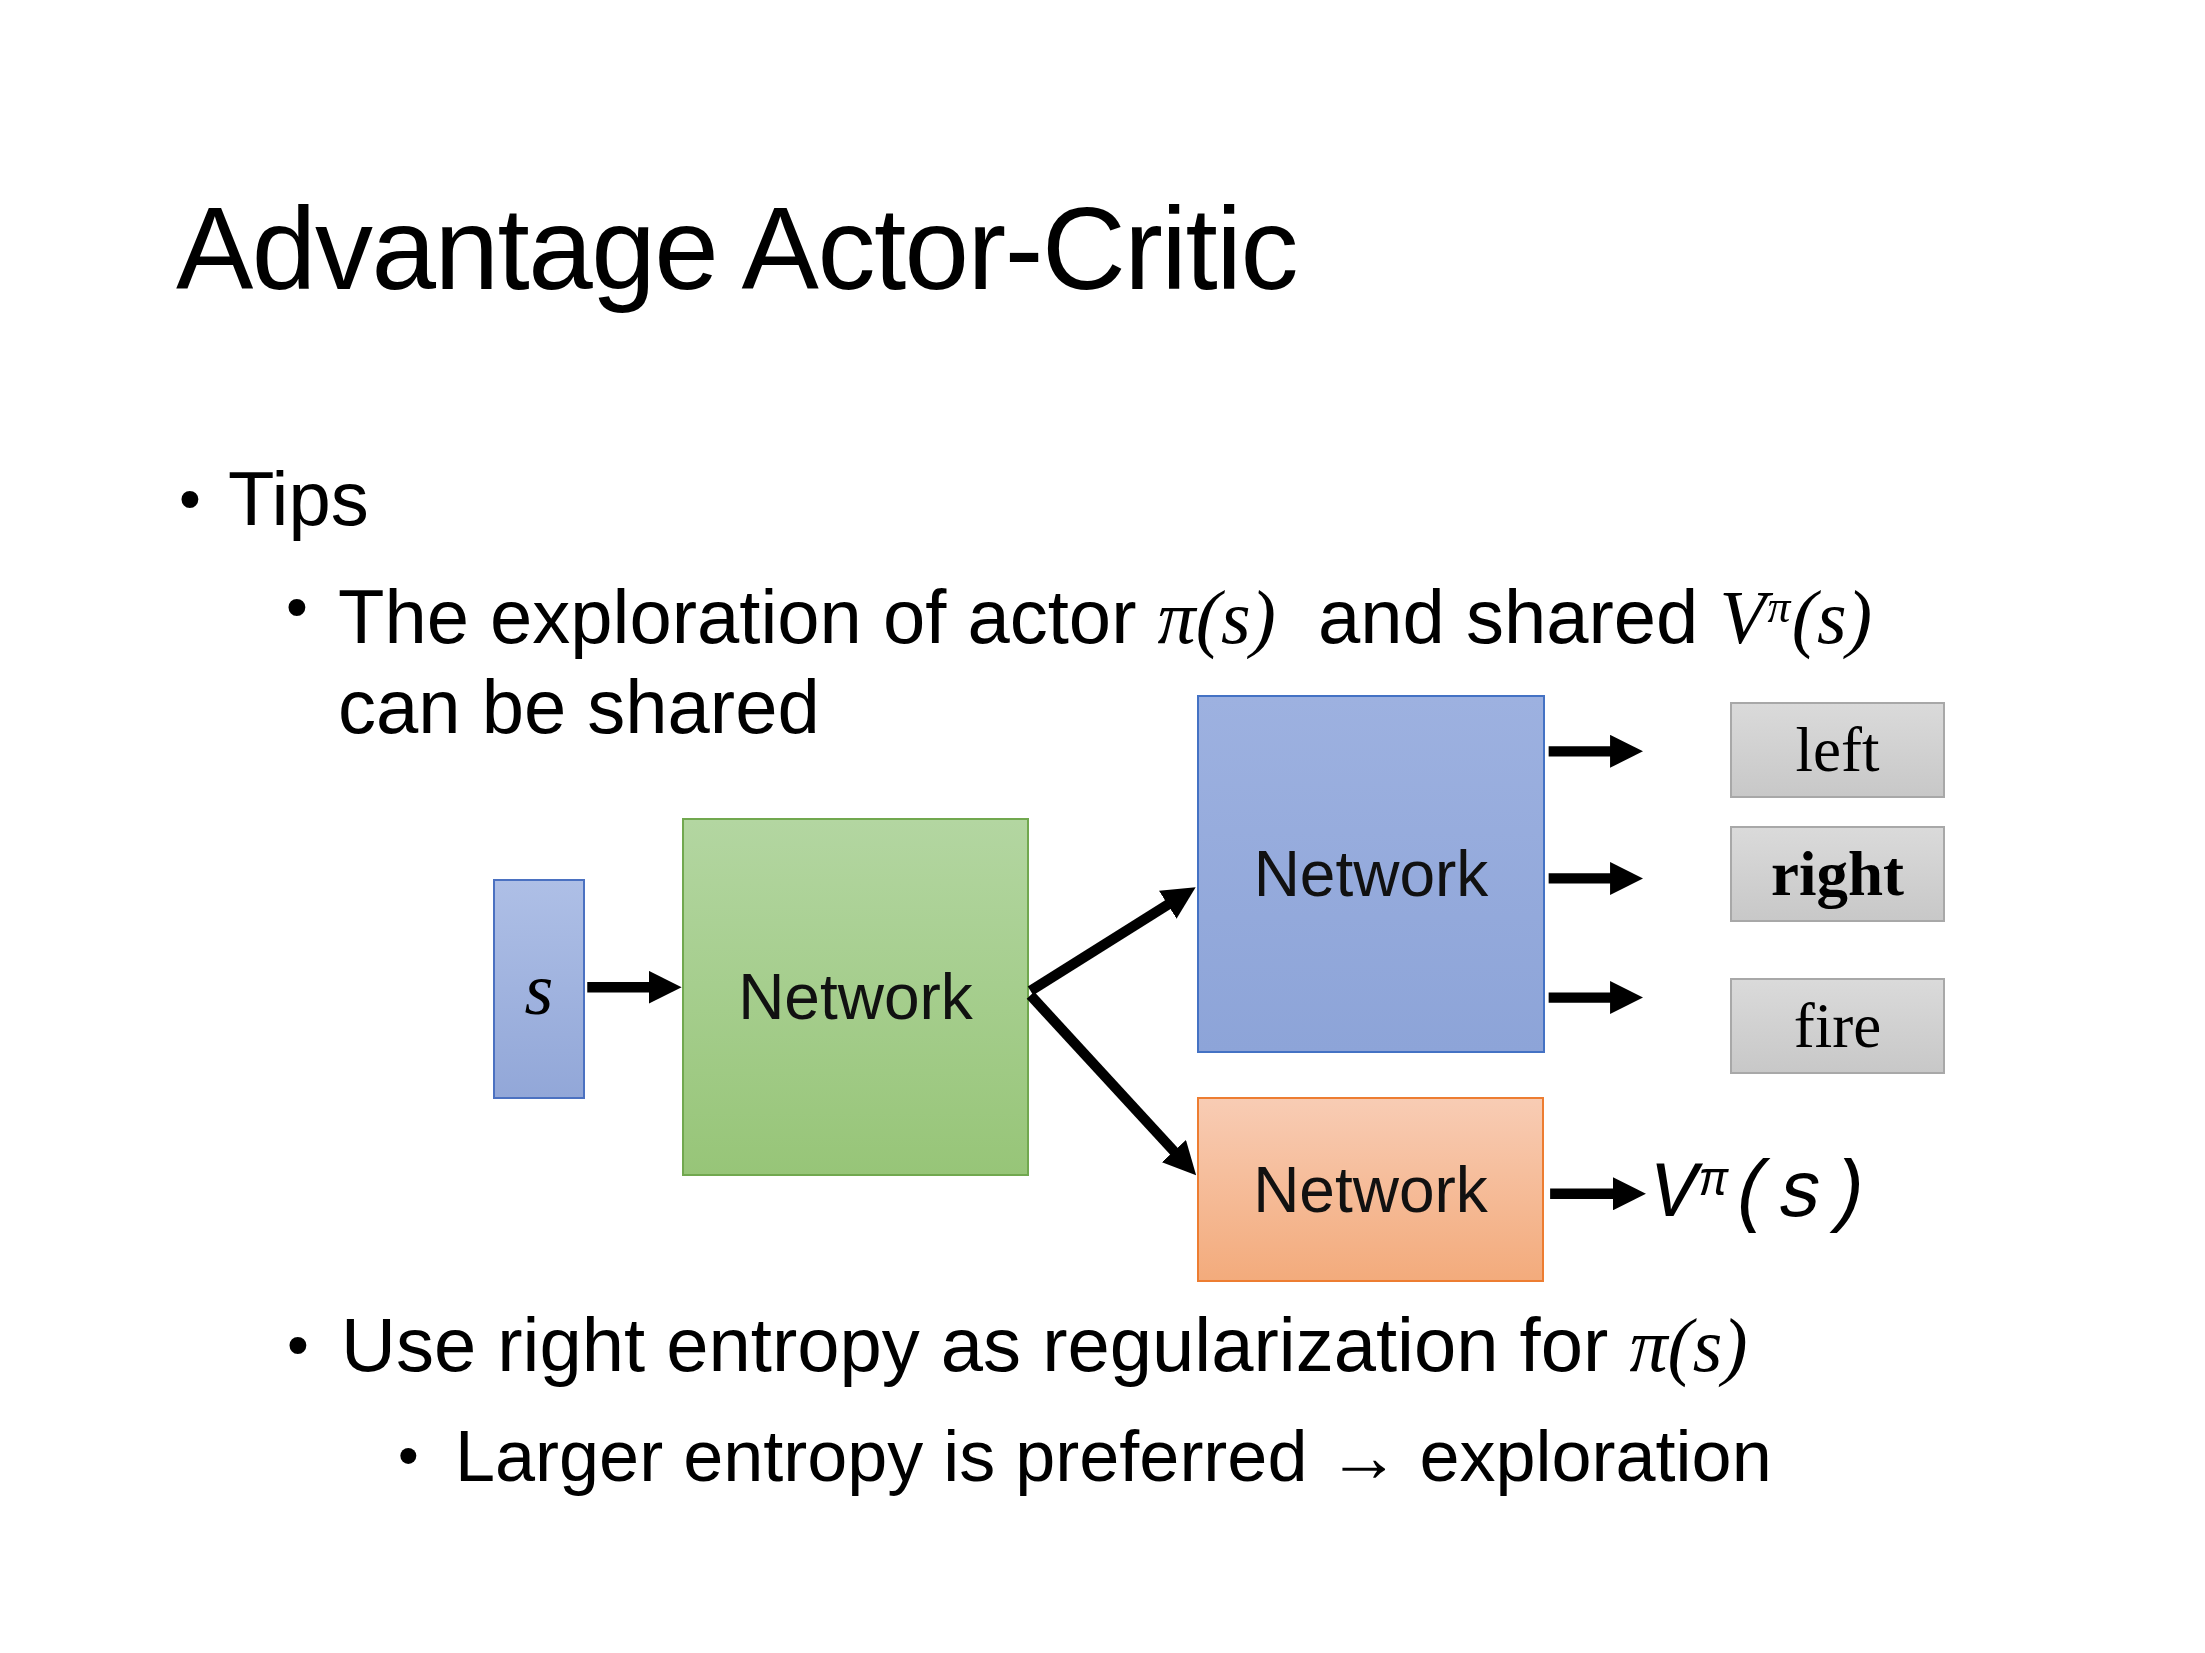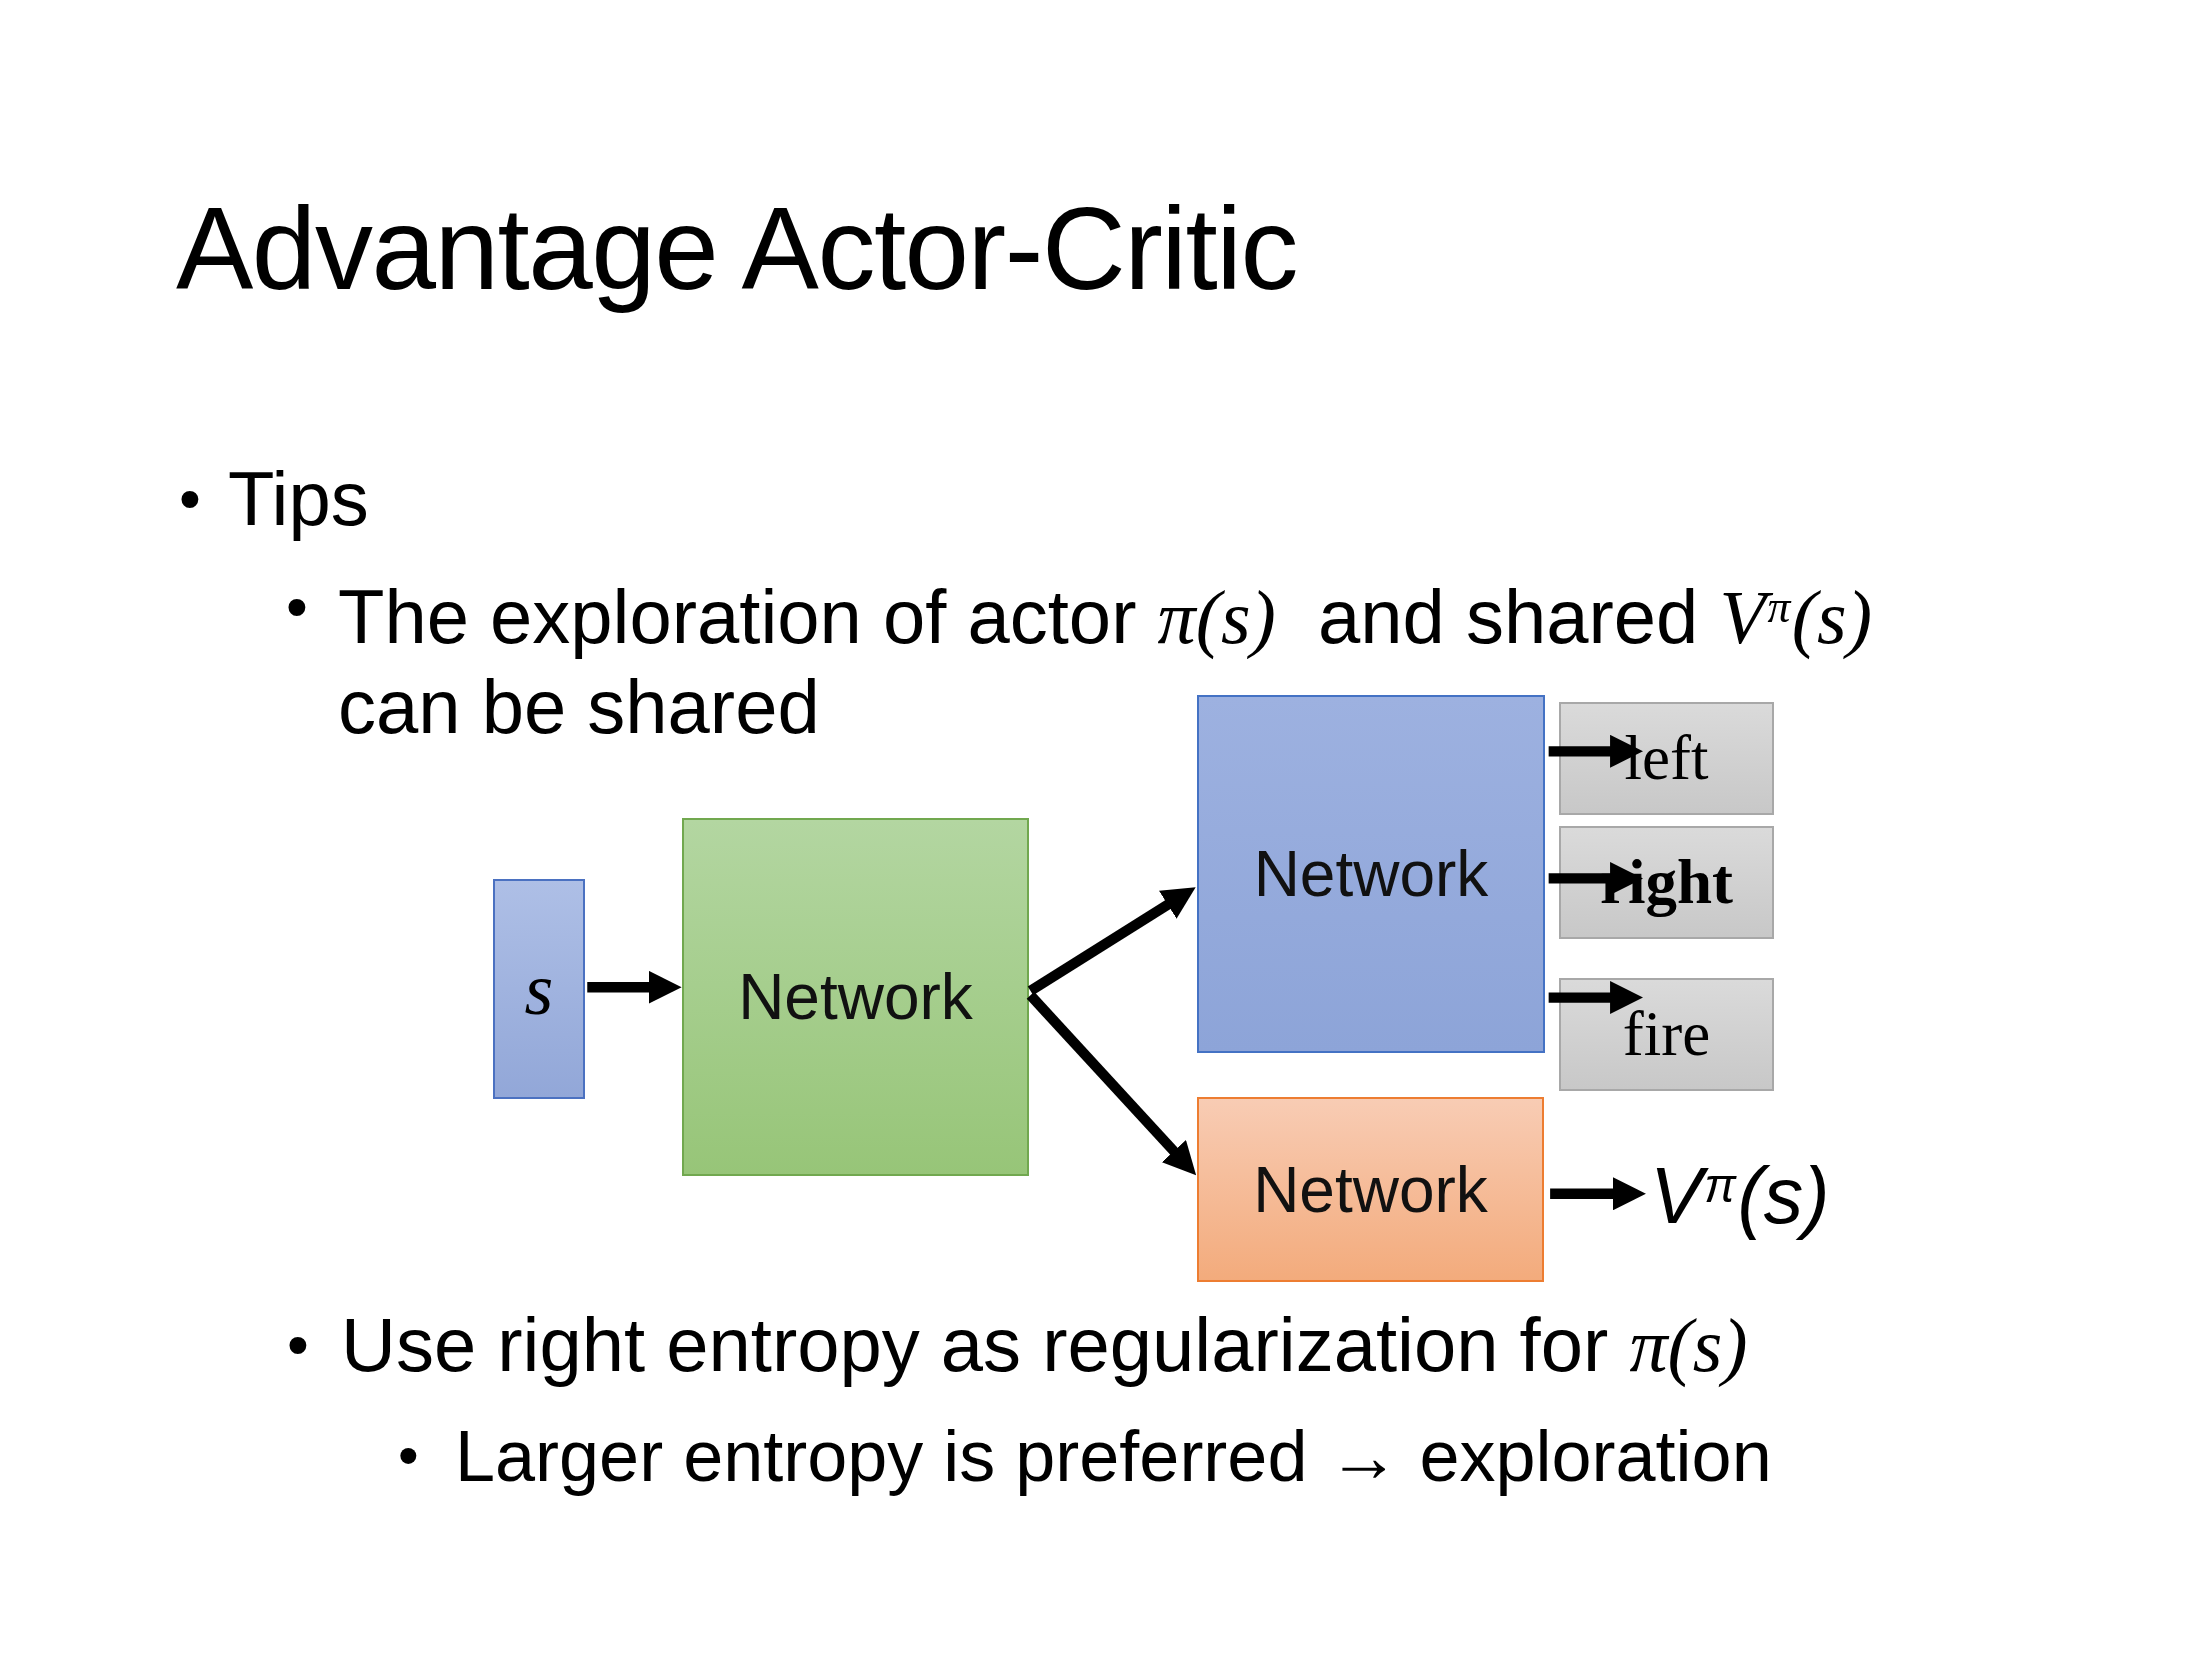--- a/index.html
+++ b/index.html
@@ -26,31 +26,31 @@
 
   .box{position:absolute;box-sizing:border-box;display:flex;align-items:center;justify-content:center;}
   .input-box{left:493px;top:879px;width:92px;height:220px;
              background:linear-gradient(180deg,#aebfe6 0%,#92a7d8 100%);border:2.9px solid #4b71c1;}
   .shared-box{left:682px;top:818px;width:347px;height:358px;
               background:linear-gradient(180deg,#b3d6a1 0%,#97c578 100%);border:2.9px solid #71a84f;}
   .actor-box{left:1197px;top:695px;width:348px;height:358px;
              background:linear-gradient(180deg,#9db1e0 0%,#8da4d8 100%);border:2.9px solid #4472c4;}
   .critic-box{left:1197px;top:1097px;width:347px;height:185px;
               background:linear-gradient(180deg,#f8ccb4 0%,#f3ab7c 100%);border:2.9px solid #ed7d31;}
-  .out-box{left:1559px;width:215px;height:113px;
+  .out-box{left:1730px;width:215px;height:96px;
            background:linear-gradient(180deg,#dadada 0%,#c8c8c8 100%);border:2.2px solid #a8a8a8;}
   .out-left{top:702px;}
   .out-right{top:826px;font-weight:bold;}
   .out-fire{top:950px;margin-top:28px;}
 
   .net-label{font-size:64px;color:#111;}
   .state-label{font-size:74px;}
   .out-label{font-family:"Liberation Serif","DejaVu Serif",serif;font-size:63px;color:#000;}
   .v-out{position:absolute;left:1650px;top:1150px;font-size:79px;
-         font-family:Liberation Sans, sans-serif;font-style:italic;white-space:pre;}
+         font-family:Liberation Mono, monospace;font-style:italic;white-space:pre;}
 
   .arrows{position:absolute;left:0;top:0;width:2205px;height:1654px;pointer-events:none;}
 </style>
 </head>
 <body>
 
 <div class="slide">
 
   <div class="title">Advantage Actor-Critic</div>
 

